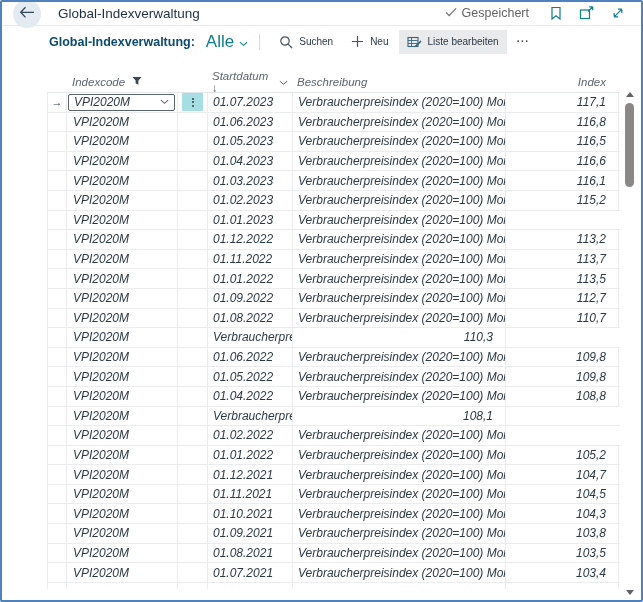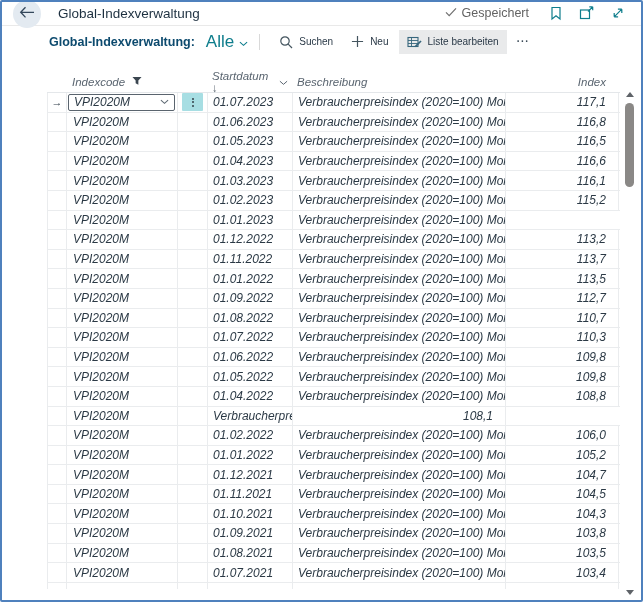--- a/index.html
+++ b/index.html
@@ -440,21 +440,20 @@
     <div class="cell c-gutter"></div>
     <div class="cell c-code">
       <span class="combo">
         <span>VPI2020M</span>
 
       </span>
     </div>
     <div class="cell c-assist">
       
     </div>
-    <div class="cell c-date">01.07.2022</div>
     <div class="cell c-desc">Verbraucherpreisindex (2020=100) Monatswe...</div>
     <div class="cell c-value">110,3</div>
   </div>
 
   <div class="grid-cols trow">
     <div class="cell c-gutter"></div>
     <div class="cell c-code">
       <span class="combo">
         <span>VPI2020M</span>
 
@@ -521,21 +520,20 @@
       <span class="combo">
         <span>VPI2020M</span>
 
       </span>
     </div>
     <div class="cell c-assist">
       
     </div>
     <div class="cell c-date">01.02.2022</div>
     <div class="cell c-desc">Verbraucherpreisindex (2020=100) Monatswe...</div>
-    <div class="cell c-value">106,0</div>
   </div>
 
   <div class="grid-cols trow">
     <div class="cell c-gutter"></div>
     <div class="cell c-code">
       <span class="combo">
         <span>VPI2020M</span>
 
       </span>
     </div>

